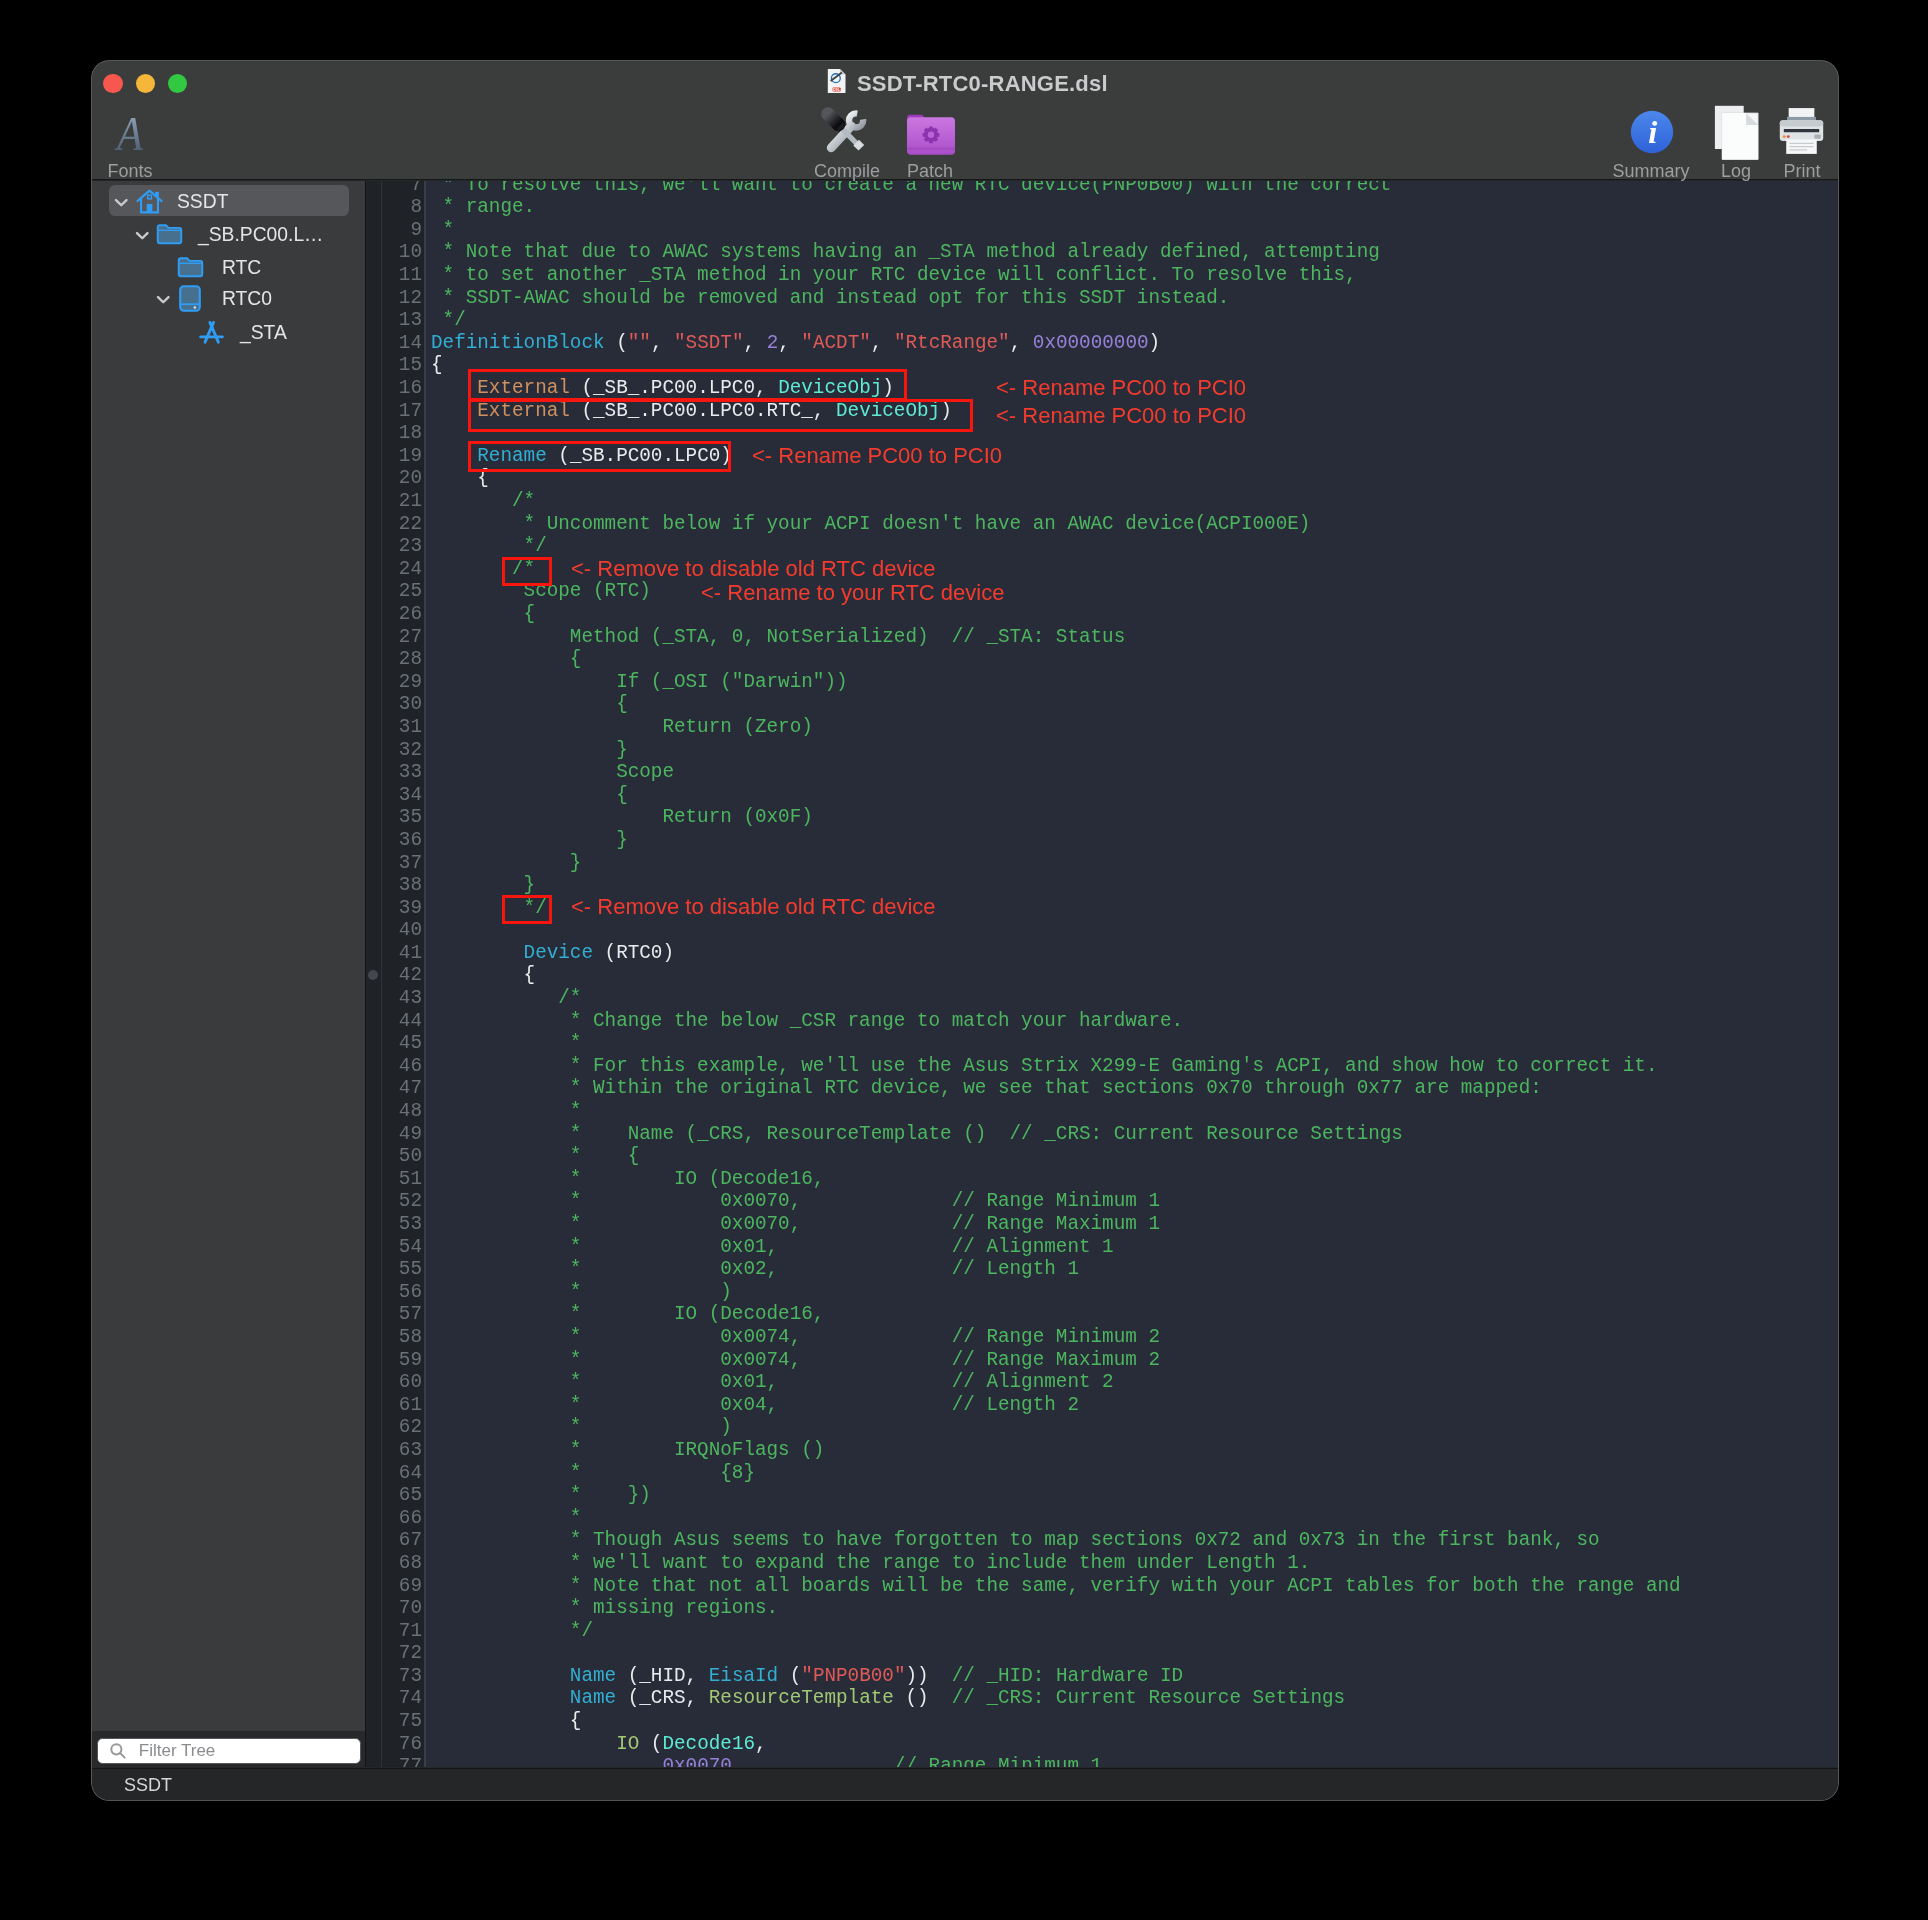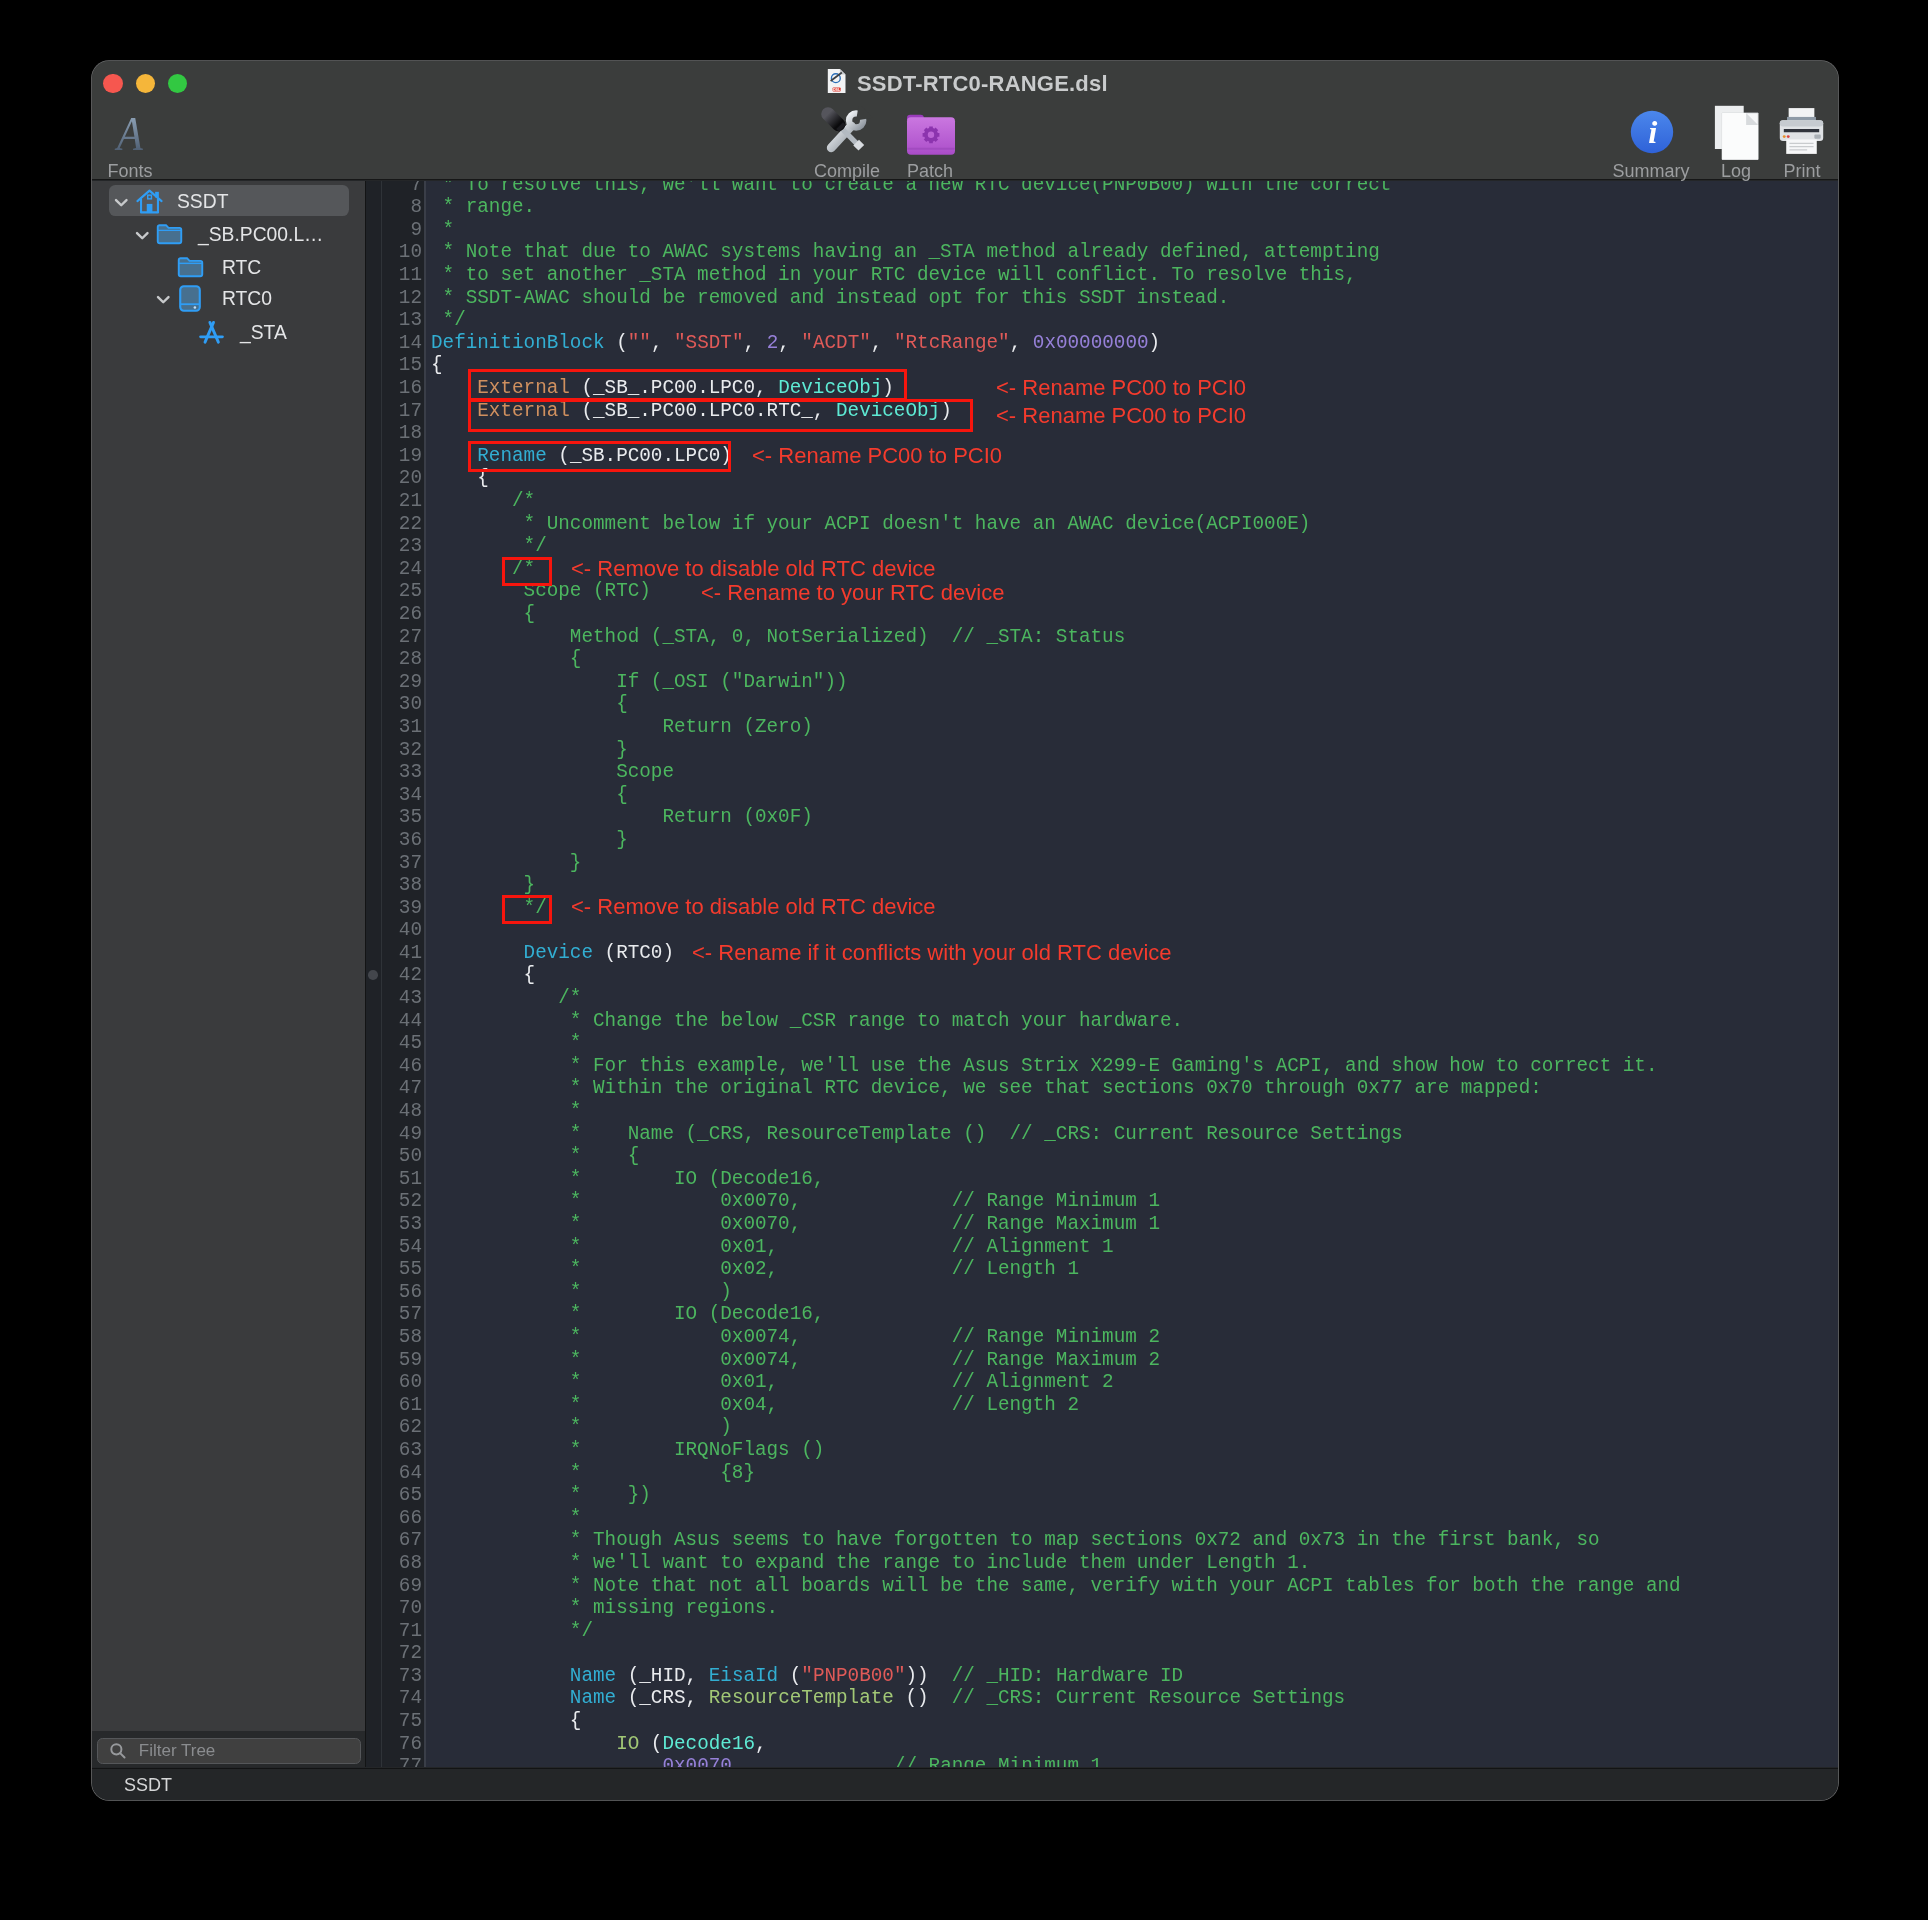--- a/index.html
+++ b/index.html
@@ -13,21 +13,21 @@
 #title { position:absolute; top:9.7px; left:765px; font-size:22px; font-weight:bold;
   color:#c9cbcc; letter-spacing:0.2px; }
 .tlabel { position:absolute; font-size:18px; color:#9c9ea0; transform:translateX(-50%);
   top:100px; white-space:nowrap; }
 .ticon { position:absolute; }
 #sidebar { position:absolute; left:0; top:120px; width:273px; height:1550px;
   background:#3a3b3d; }
 #filterzone { position:absolute; left:0; top:1670px; width:273px; height:36px;
   background:#27292b; }
 #filterbox { position:absolute; left:4.8px; top:1677px; width:264px; height:26px;
-  border:1.6px solid #55575a; border-radius:5.6px; background:#404040; }
+  border:1.6px solid #55575a; border-radius:5.6px; background:#ffffff; }
 #filterbox span { position:absolute; left:41px; top:1.6px; font-size:17px; color:#8a8c8f; }
 #gutterpanel { position:absolute; left:273px; top:120px; width:60px; height:1586px;
   background:#1f2227; border-left:1.6px solid #131415; }
 #vline1 { position:absolute; left:289px; top:120px; width:0.8px; height:1586px; background:#2f3338; }
 #vline2 { position:absolute; left:332px; top:120px; width:1.6px; height:1586px; background:#3a3e48; }
 #editor { position:absolute; left:334px; top:120px; width:1412px; height:1586px;
   background:#282c38; }
 #cliparea { position:absolute; left:273px; top:120px; width:1473px; height:1586px;
   overflow:hidden; }
 pre { font-family:"Liberation Mono", monospace; font-size:19.3px; line-height:22.6px;
@@ -355,21 +355,20 @@
 <div class="rbox" style="left:376px;top:338px;width:505px;height:33px"></div>
 <div class="rbox" style="left:376px;top:380px;width:263px;height:31px"></div>
 <div class="rbox" style="left:410px;top:496px;width:50px;height:29px"></div>
 <div class="rbox" style="left:410px;top:834px;width:50px;height:29px"></div>
   <div class="ann" style="left:904px;top:327px">&lt;- Rename PC00 to PCI0</div>
 <div class="ann" style="left:904px;top:355px">&lt;- Rename PC00 to PCI0</div>
 <div class="ann" style="left:660px;top:395px">&lt;- Rename PC00 to PCI0</div>
 <div class="ann" style="left:479px;top:508px">&lt;- Remove to disable old RTC device</div>
 <div class="ann" style="left:609px;top:532px">&lt;- Rename to your RTC device</div>
 <div class="ann" style="left:479px;top:846px">&lt;- Remove to disable old RTC device</div>
-<div class="ann" style="left:600px;top:892px">&lt;- Rename if it conflicts with your old RTC device</div>
 
   <div id="filterzone"></div>
   <div id="filterbox">
       <div class="ticon" style="position:absolute;left:11.3px;top:3.2px"><svg width="18" height="18" viewBox="0 0 22 22">
 <circle cx="9" cy="9" r="6.2" fill="none" stroke="#97999c" stroke-width="2.4"></circle>
 <path d="M13.6 13.6 L19 19" stroke="#97999c" stroke-width="2.4" stroke-linecap="round"></path>
 </svg></div>
       <span>Filter Tree</span>
     </div>
   <div id="statusbar">

